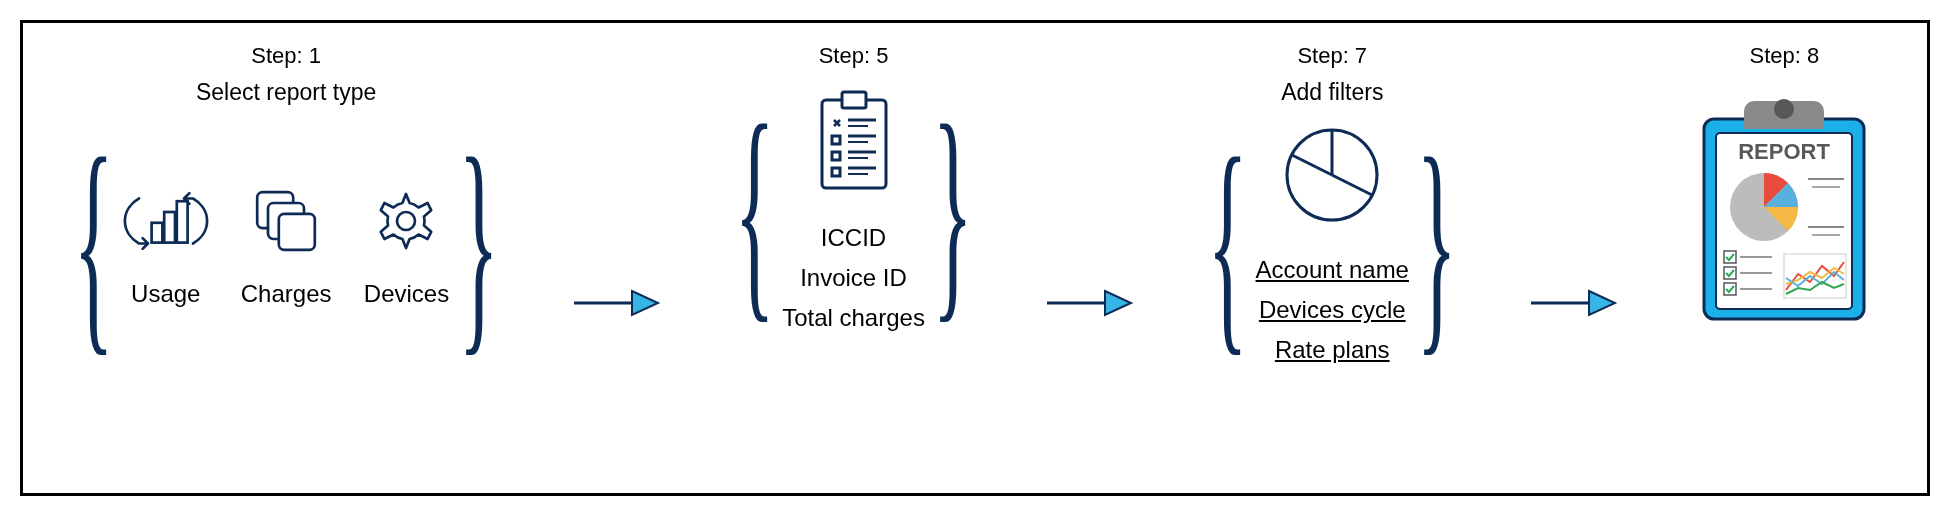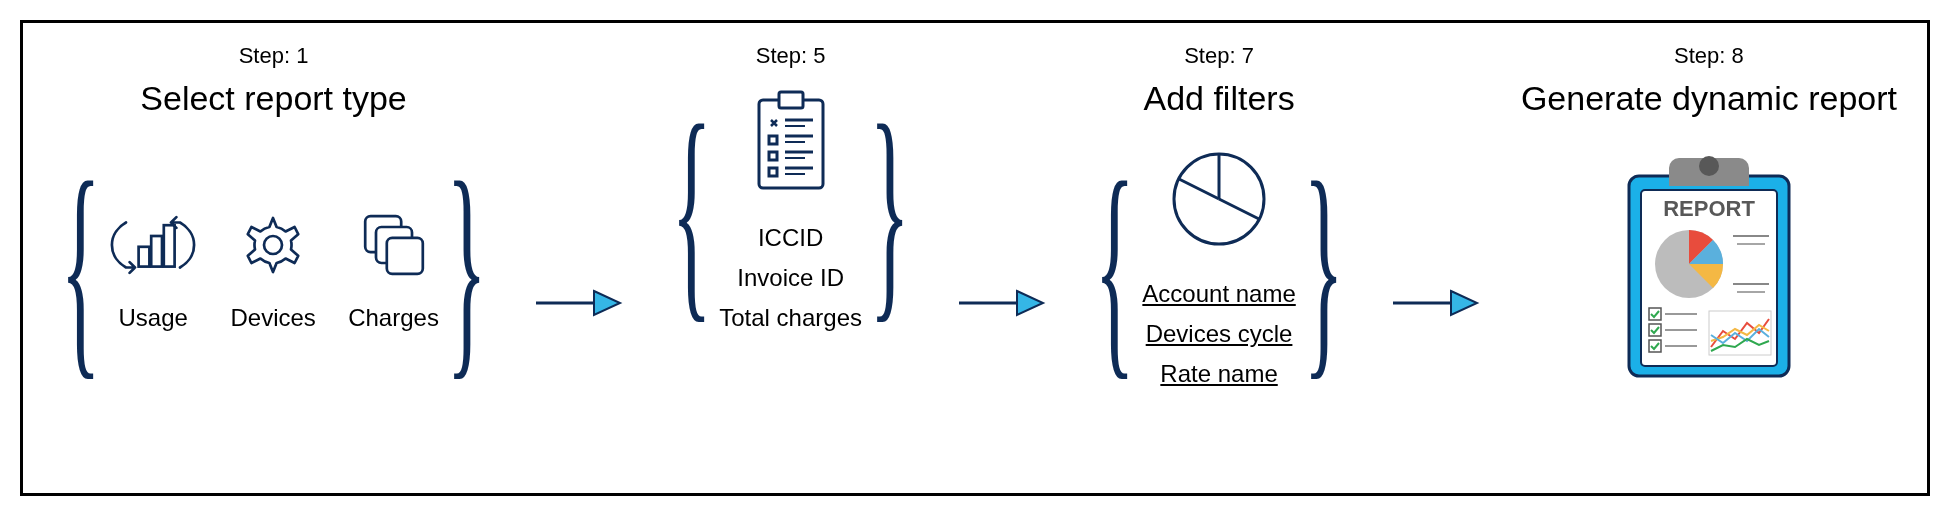--- a/index.html
+++ b/index.html
@@ -26,23 +26,23 @@
     justify-content: flex-start;
     height: 100%;
   }
   .step-title {
     font-size: 22px;
     color: #000;
     margin-bottom: 10px;
     text-align: center;
   }
   .step-subtitle {
-    font-size: 34px;
-    color: #000;
-    margin-bottom: 18px;
+    font-size: 23px;
+    color: #000;
+    margin-bottom: 6px;
     text-align: center;
   }
   .bracket-group {
     display: flex;
     align-items: center;
     height: 260px;
   }
   .bracket {
     font-size: 240px;
     line-height: 260px;
@@ -109,36 +109,36 @@
               <rect x="48" y="40" width="12" height="34"></rect>
               <rect x="62" y="28" width="12" height="46"></rect>
             </g>
           </svg>
           <span class="icon-label">Usage</span>
         </div>
 
         <div class="icon-col">
           <svg class="icon" width="90" height="90" viewBox="0 0 100 100">
             <g fill="none" stroke="#0e2b56" stroke-width="3">
-              <circle cx="50" cy="50" r="10"></circle>
-              <path d="M50 20 L54 30 A22 22 0 0 1 64 35 L74 30 L78 38 L70 45 A22 22 0 0 1 70 55 L78 62 L74 70 L64 65 A22 22 0 0 1 54 70 L50 80 L46 70 A22 22 0 0 1 36 65 L26 70 L22 62 L30 55 A22 22 0 0 1 30 45 L22 38 L26 30 L36 35 A22 22 0 0 1 46 30 Z" stroke-linejoin="round"></path>
-            </g>
-          </svg>
-          <span class="icon-label">Devices</span>
-        </div>
-
-        <div class="icon-col">
-          <svg class="icon" width="90" height="90" viewBox="0 0 100 100">
-            <g fill="none" stroke="#0e2b56" stroke-width="3">
               <rect x="18" y="18" width="40" height="40" rx="6"></rect>
               <rect x="30" y="30" width="40" height="40" rx="6" fill="#fff"></rect>
               <rect x="42" y="42" width="40" height="40" rx="6" fill="#fff"></rect>
             </g>
           </svg>
           <span class="icon-label">Charges</span>
+        </div>
+
+        <div class="icon-col">
+          <svg class="icon" width="90" height="90" viewBox="0 0 100 100">
+            <g fill="none" stroke="#0e2b56" stroke-width="3">
+              <circle cx="50" cy="50" r="10"></circle>
+              <path d="M50 20 L54 30 A22 22 0 0 1 64 35 L74 30 L78 38 L70 45 A22 22 0 0 1 70 55 L78 62 L74 70 L64 65 A22 22 0 0 1 54 70 L50 80 L46 70 A22 22 0 0 1 36 65 L26 70 L22 62 L30 55 A22 22 0 0 1 30 45 L22 38 L26 30 L36 35 A22 22 0 0 1 46 30 Z" stroke-linejoin="round"></path>
+            </g>
+          </svg>
+          <span class="icon-label">Devices</span>
         </div>
 
       </div>
       <span class="bracket">}</span>
     </div>
   </div>
 
   <div class="arrow">
     <svg width="90" height="40" viewBox="0 0 90 40">
       <line x1="2" y1="20" x2="60" y2="20" stroke="#0e2b56" stroke-width="3"></line>
@@ -196,37 +196,36 @@
           <g fill="none" stroke="#0e2b56" stroke-width="3">
             <circle cx="55" cy="55" r="45"></circle>
             <path d="M55 55 L55 10"></path>
             <path d="M55 55 L15 35"></path>
             <path d="M55 55 L95 75"></path>
           </g>
         </svg>
         <div class="field-list">
           <span class="field-item">Account name</span>
           <span class="field-item">Devices cycle</span>
-          <span class="field-item">Rate name</span>
+          <span class="field-item">Rate plans</span>
         </div>
       </div>
       <span class="bracket">}</span>
     </div>
   </div>
 
   <div class="arrow">
     <svg width="90" height="40" viewBox="0 0 90 40">
       <line x1="2" y1="20" x2="60" y2="20" stroke="#0e2b56" stroke-width="3"></line>
       <polygon points="60,8 86,20 60,32" fill="#35b6e6" stroke="#0e2b56" stroke-width="2"></polygon>
     </svg>
   </div>
 
   <div class="step">
     <div class="step-title">Step: 8</div>
-    <div class="step-subtitle">Generate dynamic report</div>
     <div style="display:flex;align-items:center;justify-content:flex-end;height:260px;">
       <svg class="icon" width="200" height="240" viewBox="0 0 200 240">
 
         <rect x="20" y="30" width="160" height="200" rx="10" fill="#1bb0e8" stroke="#0e2b56" stroke-width="3"></rect>
 
         <path d="M70 12 h60 a10 10 0 0 1 10 10 v18 h-80 v-18 a10 10 0 0 1 10 -10 z" fill="#8a8a8a"></path>
         <circle cx="100" cy="20" r="10" fill="#585858"></circle>
 
         <rect x="32" y="44" width="136" height="176" rx="4" fill="#fff" stroke="#0e2b56" stroke-width="2"></rect>
 

